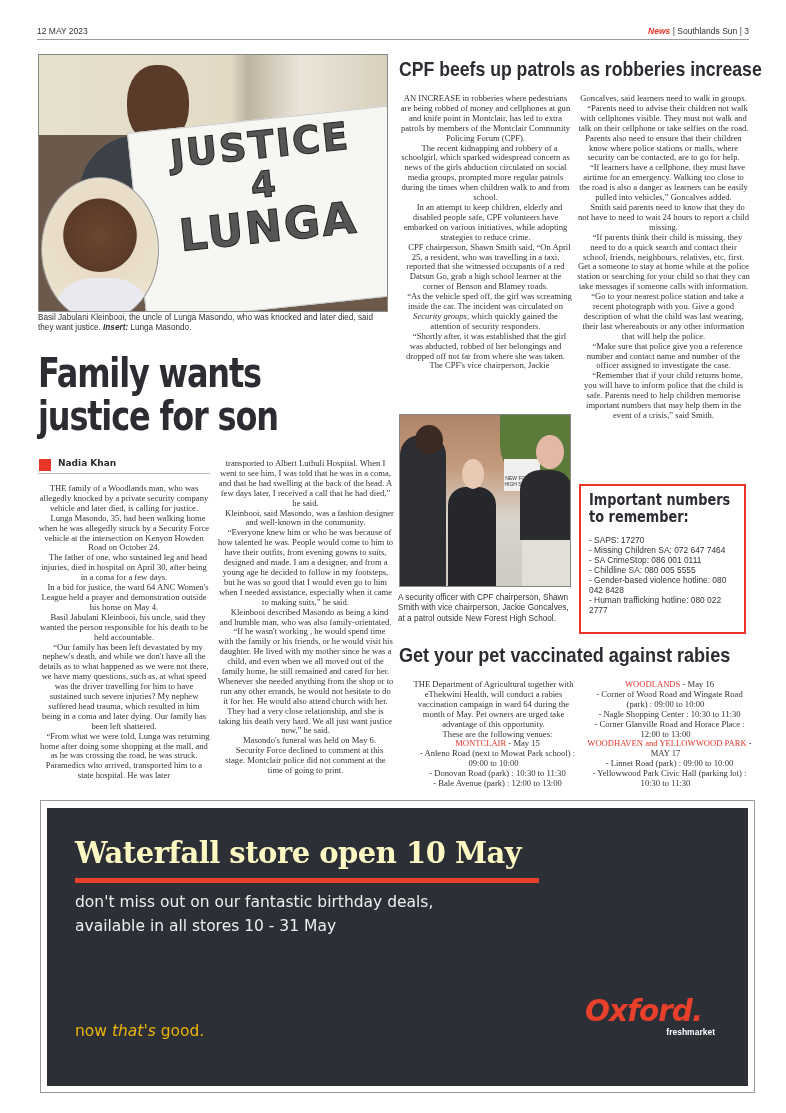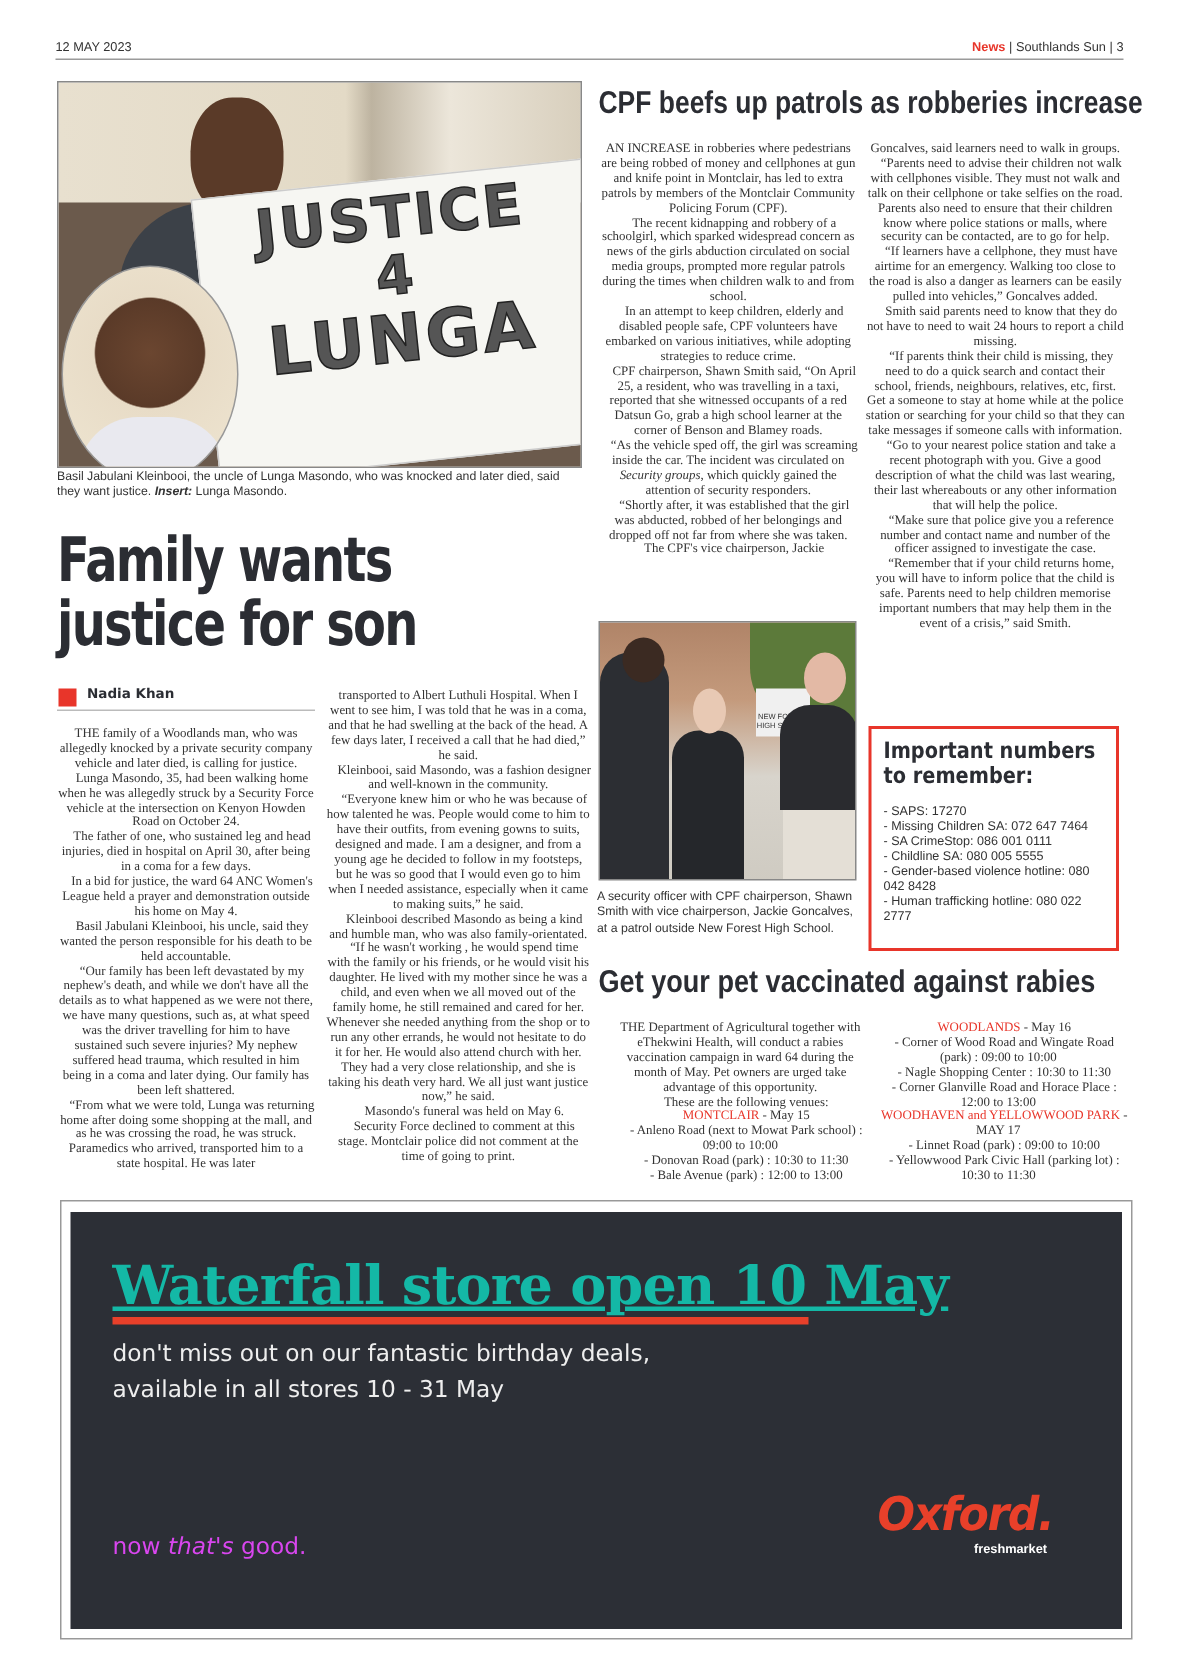--- a/index.html
+++ b/index.html
@@ -2,21 +2,21 @@
 <html><head>
 <meta charset="utf-8">
 <style>
   * { box-sizing: border-box; margin: 0; padding: 0; }
   html, body { width: 786px; height: 1113px; background: #ffffff; overflow: hidden; }
   body { position: relative; font-family: "Liberation Serif", serif; color: #2a2a2a; }
 
   .header { position: absolute; left: 37px; top: 24px; width: 712px; height: 16px; border-bottom: 1.5px solid #9a9a9a; font-family: "Liberation Sans", sans-serif; font-size: 8.5px; color: #333; }
   .header .date { position: absolute; left: 0; top: 2px; }
   .header .right { position: absolute; right: 0; top: 2px; }
-  .header .section { color: #e8352a; font-weight: bold; }
+  .header .section { color: #e8352a; font-weight: bold; font-style: italic; }
 
   .photo1 { position: absolute; left: 38px; top: 54px; width: 350px; height: 258px; border: 1px solid #888; overflow: hidden; background: linear-gradient(90deg, #e8e0cf 0%, #e3dac6 55%, #bdb3a0 60%, #ece6da 75%, #d8cfbd 100%); }
   .photo1 .couch { position: absolute; left: 0; top: 80px; width: 350px; height: 180px; background: #6b5a4c; }
   .photo1 .man-body { position: absolute; left: 40px; top: 80px; width: 150px; height: 160px; background: #3c4148; border-radius: 60px 60px 0 0; }
   .photo1 .man-head { position: absolute; left: 88px; top: 10px; width: 62px; height: 80px; background: #5a3a28; border-radius: 45% 45% 48% 48%; }
   .photo1 .sign { position: absolute; left: 88px; top: 78px; width: 262px; height: 190px; background: #f6f6f2; transform: rotate(-6deg); transform-origin: left top; border: 1px solid #ccc; }
   .photo1 .sign-text { position: absolute; left: 10px; top: 6px; width: 240px; text-align: center; font-family: "DejaVu Sans", sans-serif; font-weight: bold; color: #555; line-height: 1.05; letter-spacing: 2px; -webkit-text-stroke: 1px #222; }
   .photo1 .sign-text .l1 { font-size: 38px; display: block; }
   .photo1 .sign-text .l2 { font-size: 36px; display: block; }
   .photo1 .sign-text .l3 { font-size: 44px; display: block; }
@@ -58,27 +58,27 @@
   .numbers-box .title { font-family: "DejaVu Sans", sans-serif; font-weight: bold; font-size: 15px; line-height: 17px; color: #2b2d33; transform: scaleX(0.86); transform-origin: left top; width: 170px; }
   .numbers-box ul { list-style: none; margin-top: 9px; font-family: "Liberation Sans", sans-serif; font-size: 8.4px; line-height: 10px; color: #333; }
 
   .headline3 { position: absolute; left: 399px; top: 643px; width: 370px; font-family: "Liberation Sans", sans-serif; font-size: 21px; color: #2b2d33; transform: scaleX(0.86); transform-origin: left top; white-space: nowrap; }
   .col5 { position: absolute; left: 406px; top: 680px; width: 175px; }
   .col6 { position: absolute; left: 578px; top: 680px; width: 175px; }
   .red { color: #e8352a; }
 
   .ad { position: absolute; left: 47px; top: 808px; width: 701px; height: 278px; background: #2c2f36; }
   .ad-frame { position: absolute; left: 40px; top: 800px; width: 715px; height: 293px; border: 1px solid #999; }
-  .ad .headline { position: absolute; left: 28px; top: 28px; font-family: "DejaVu Serif", serif; font-weight: bold; font-size: 36px; color: #14b8a6; letter-spacing: -0.5px; text-decoration: underline; }
+  .ad .headline { position: absolute; left: 28px; top: 28px; font-family: "DejaVu Serif", serif; font-weight: bold; font-size: 29px; color: #fef9c3; letter-spacing: -0.5px; }
   .ad .rule { position: absolute; left: 28px; top: 70px; width: 464px; height: 5px; background: #e8402a; }
   .ad .sub { position: absolute; left: 28px; top: 82px; width: 520px; font-family: "DejaVu Sans", sans-serif; font-size: 15.5px; line-height: 24px; color: #eeeeee; font-weight: normal; }
-  .ad .tag { position: absolute; left: 28px; top: 214px; font-family: "DejaVu Sans", sans-serif; font-size: 15.5px; color: #d946ef; }
+  .ad .tag { position: absolute; left: 28px; top: 214px; font-family: "DejaVu Sans", sans-serif; font-size: 15.5px; color: #eab308; }
   .ad .logo { position: absolute; left: 538px; top: 184px; width: 130px; height: 48px; }
   .ad .logo .brand { position: absolute; left: 0; top: 0; font-family: "DejaVu Sans", sans-serif; font-weight: bold; font-style: italic; font-size: 31px; color: #e8402a; letter-spacing: -1px; transform: scaleX(0.95); transform-origin: left top; }
-  .ad .logo .fm { position: absolute; right: 17px; top: 35px; font-family: "Liberation Sans", sans-serif; font-size: 8.5px; font-weight: bold; color: #ffffff; text-align: center; }
+  .ad .logo .fm { position: absolute; right: 0; top: 35px; font-family: "Liberation Sans", sans-serif; font-size: 8.5px; font-weight: bold; color: #ffffff; text-align: center; }
 </style>
 </head>
 <body>
 
 <div class="header">
   <span class="date">12 MAY 2023</span>
   <span class="right">
     <span class="section">News</span>
     <span>|</span>
     <span>Southlands Sun</span>

